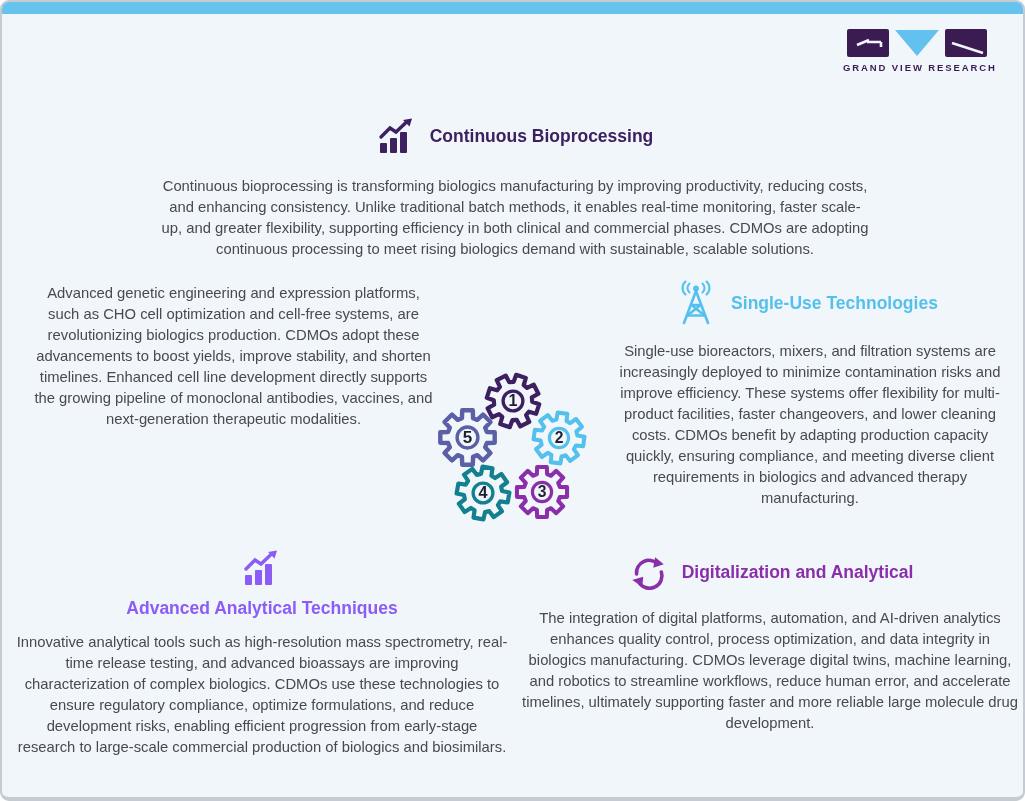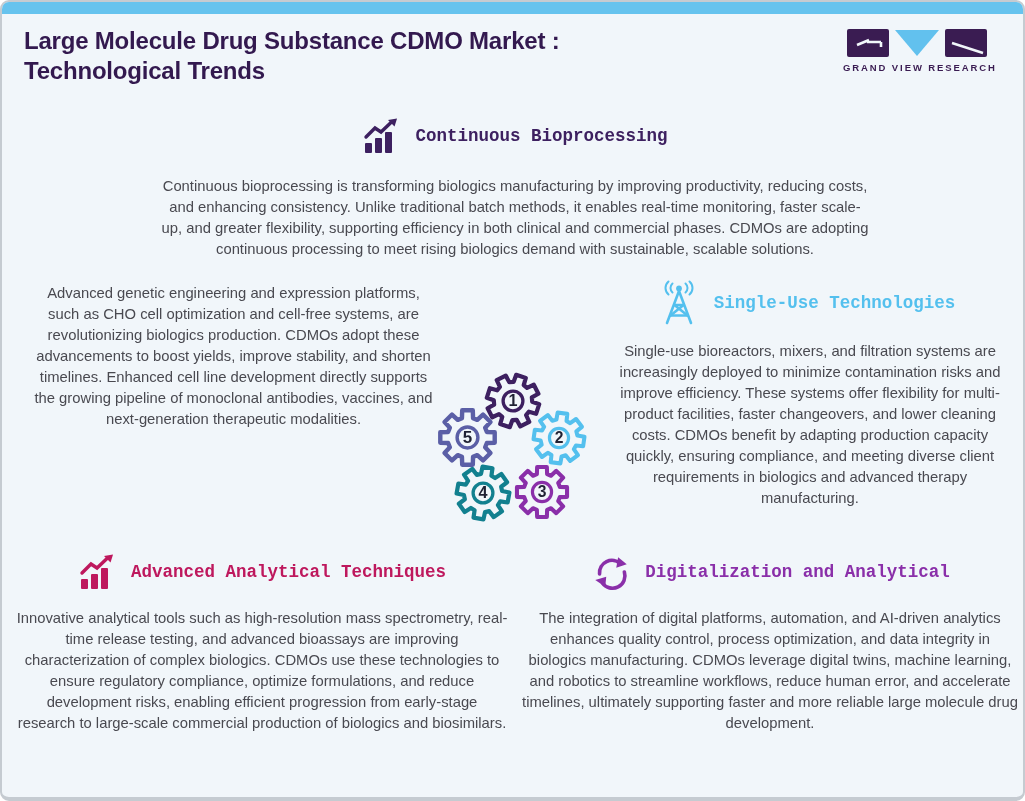--- a/index.html
+++ b/index.html
@@ -29,54 +29,50 @@
   .sec-left-mid{left:20px;top:272px;width:415px;}
   .sec-right-mid{left:596px;top:272px;width:416px;}
   .sec-bot-left{left:14px;top:548px;width:492px;}
   .sec-bot-right{left:520px;top:548px;width:496px;}
   .sec-head{
     display:flex;align-items:center;justify-content:center;gap:13px;
     min-height:44px;
   }
   .sec-head.tall{min-height:58px;}
   .sec-head h2{
-    margin:0;font-size:17.5px;line-height:19px;font-weight:bold;text-align:left;max-width:280px;font-family:Liberation Mono, monospace;
+    margin:0;font-size:17.5px;line-height:19px;font-weight:bold;text-align:left;max-width:280px;
   }
   .sec-head h2.wide{max-width:340px;}
   .sec-body{
     margin:14px 0 0 0;
     font-size:14.8px;line-height:21px;color:#494950;text-align:center;
   }
   .sec-top .sec-body{margin-top:18px;}
   .sec-left-mid .sec-body,.sec-right-mid .sec-body{margin-top:9px;margin-left:8px;}
   
   .a-darkpurple{color:#3d2060;}
   .a-indigo{color:#5b5fa6;}
   .a-skyblue{color:#54c0ee;}
-  .a-teal{color:#be185d;}
+  .a-teal{color:#8b5cf6;flex-direction:column;}
   .a-violet{color:#8a2fa9;}
   .icon{flex:0 0 auto;display:block;}
   .gear-slot{position:absolute;}
   .gear-slot svg{width:100%;height:100%;display:block;overflow:visible;}
   .gear-1{left:481px;top:369px;width:60px;height:60px;}
   .gear-2{left:528px;top:407px;width:58px;height:58px;}
   .gear-3{left:511px;top:461px;width:58px;height:58px;}
   .gear-4{left:451px;top:461px;width:60px;height:60px;}
   .gear-5{left:434px;top:404px;width:63px;height:63px;}
 </style>
 </head>
 <body>
 
 <div class="card">
   <div class="topbar"></div>
 
-  <h1 class="page-title">
-    <span>Large Molecule Drug Substance CDMO Market :</span><br>
-    <span>Technological Trends</span>
-  </h1>
 
   <div class="logo">
     <svg class="logo-marks" width="146" height="30" viewBox="0 0 146 30">
       <rect x="1" y="1" width="42" height="28" rx="2" fill="#3a1c52"></rect>
       <path d="M11,17 L23,12 M21,14 H35 M35,14 V19" stroke="#f1f6fa" stroke-width="2.6" fill="none"></path>
       <polygon points="49,2 93,2 71,28" fill="#62c1ee"></polygon>
       <rect x="99" y="1" width="42" height="28" rx="2" fill="#3a1c52"></rect>
       <path d="M106,15 L137,25" stroke="#f1f6fa" stroke-width="2.4" fill="none"></path>
     </svg>
     <div class="logo-text">GRAND VIEW RESEARCH</div>

